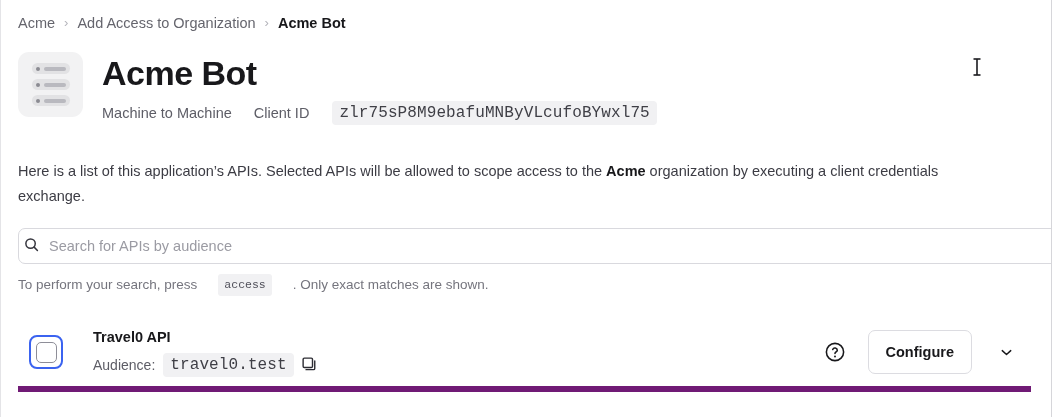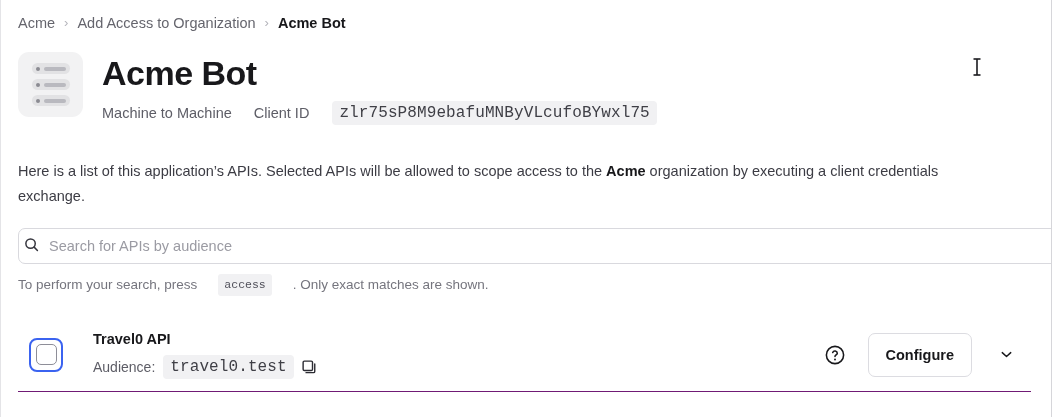--- a/index.html
+++ b/index.html
@@ -211,21 +211,21 @@
     padding: 2px 6px;
   }
 
   
   .api-row {
     position: absolute;
     left: 17px;
     top: 318px;
     width: 1013px;
     height: 74px;
-    border-bottom: 1px solid #701a75;
+    border-bottom: 6px solid #701a75;
     display: flex;
     align-items: center;
     box-sizing: border-box;
   }
   .checkbox-wrap {
     width: 34px;
     height: 34px;
     margin-left: 11px;
     border-radius: 8px;
     border: 2px solid #3b63f0;

